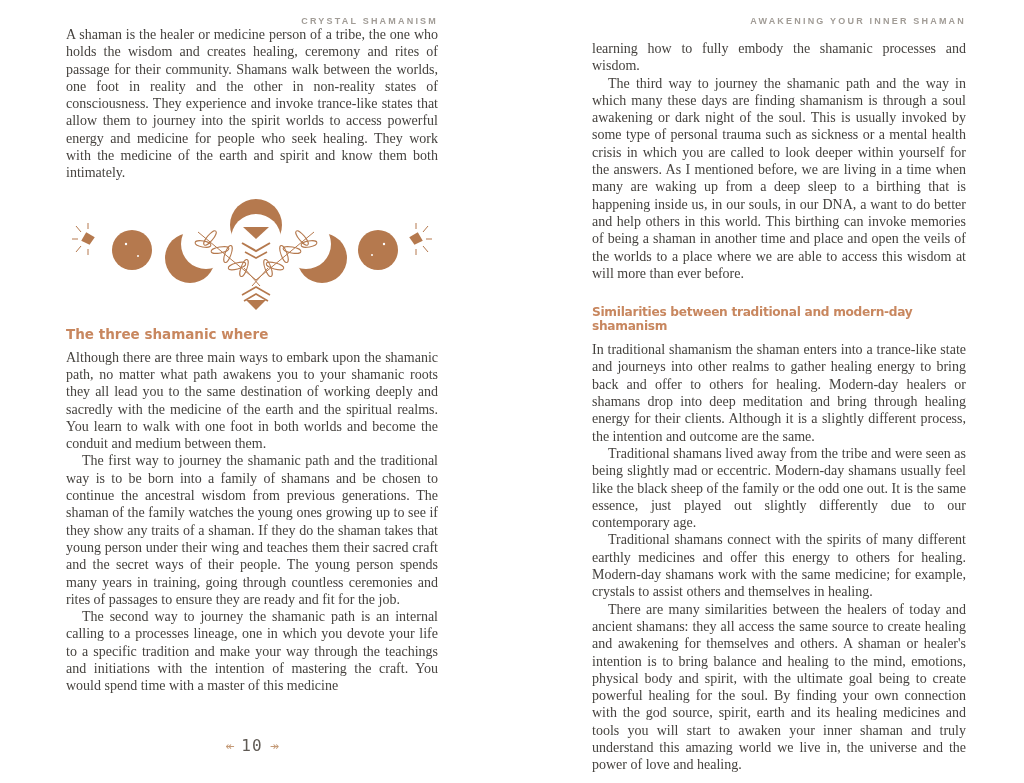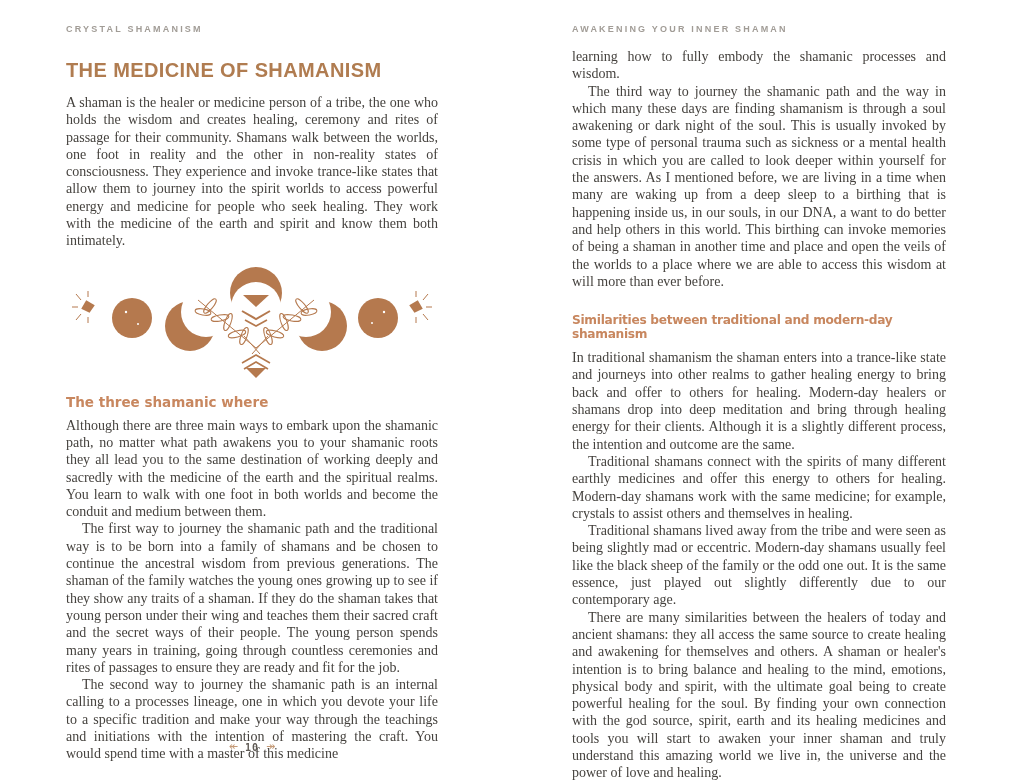--- a/index.html
+++ b/index.html
@@ -6,25 +6,25 @@
   .spread {
     position:relative;
     width:1024px; height:783px;
     background:#ffffff;
     font-family:"Liberation Serif", serif;
     color:#45423e;
     overflow:hidden;
   }
   .page { position:absolute; top:0; height:100%; }
   .page-left  { left:66px;  width:372px; }
-  .page-right { left:572px; width:374px; }
+  .page-right { left:592px; width:374px; }
 
   .running-head {
-    margin-top:24px;
-    text-align:left;
+    margin-top:16px;
+    text-align:right;
     font-family:"Liberation Sans", sans-serif;
     font-weight:bold;
     font-size:9px;
     letter-spacing:2.2px;
     color:#a19c96;
   }
   .chapter-title {
     margin:25px 0 12px 0;
     font-family:"Liberation Sans", sans-serif;
     font-weight:700;
@@ -56,42 +56,41 @@
   .subheading--long { font-size:12.2px; letter-spacing:-0.3px; margin-top:23px; margin-bottom:8px; }
 
   .page-footer {
     position:absolute;
     bottom:28px; left:0; right:0;
     text-align:center;
     white-space:nowrap;
   }
   .page-number {
     font-family:"DejaVu Sans Mono", monospace;
-    font-size:10px;
-    font-weight:bold;
+    font-size:16px;
+    font-weight:normal;
     color:#5f5a54;
     letter-spacing:1px;
   }
   .footer-arrow {
     font-family:"DejaVu Sans", sans-serif;
     font-size:11px;
     color:#c49a77;
     margin:0 7px;
     position:relative; top:-1px;
   }
 </style>
 </head>
 <body>
 
 <div class="spread">
 
   <section class="page page-left">
     <div class="running-head">CRYSTAL SHAMANISM</div>
 
-    <h1 class="chapter-title">THE MEDICINE OF SHAMANISM</h1>
 
     <p class="body-para">A shaman is the healer or medicine person of a tribe, the one who holds the wisdom and creates healing, ceremony and rites of passage for their community. Shamans walk between the worlds, one foot in reality and the other in non-reality states of consciousness. They experience and invoke trance-like states that allow them to journey into the spirit worlds to access powerful energy and medicine for people who seek healing. They work with the medicine of the earth and spirit and know them both intimately.</p>
 
     <div class="illustration">
       <svg width="360" height="118" viewBox="0 0 360 118" xmlns="http://www.w3.org/2000/svg">
         <defs>
           <mask id="mArch">
             <rect x="0" y="0" width="360" height="118" fill="#fff"></rect>
             <circle cx="184" cy="45" r="25" fill="#000"></circle>
           </mask>
@@ -182,19 +181,19 @@
 
   <section class="page page-right">
     <div class="running-head">AWAKENING YOUR INNER SHAMAN</div>
 
     <p class="body-para mt-top">learning how to fully embody the shamanic processes and wisdom.</p>
     <p class="body-para indent">The third way to journey the shamanic path and the way in which many these days are finding shamanism is through a soul awakening or dark night of the soul. This is usually invoked by some type of personal trauma such as sickness or a mental health crisis in which you are called to look deeper within yourself for the answers. As I mentioned before, we are living in a time when many are waking up from a deep sleep to a birthing that is happening inside us, in our souls, in our DNA, a want to do better and help others in this world. This birthing can invoke memories of being a shaman in another time and place and open the veils of the worlds to a place where we are able to access this wisdom at will more than ever before.</p>
 
     <h2 class="subheading subheading--long">Similarities between traditional and modern-day shamanism</h2>
 
     <p class="body-para">In traditional shamanism the shaman enters into a trance-like state and journeys into other realms to gather healing energy to bring back and offer to others for healing. Modern-day healers or shamans drop into deep meditation and bring through healing energy for their clients. Although it is a slightly different process, the intention and outcome are the same.</p>
+    <p class="body-para indent">Traditional shamans lived away from the tribe and were seen as being slightly mad or eccentric. Modern-day shamans usually feel like the black sheep of the family or the odd one out. It is the same essence, just played out slightly differently due to our contemporary age.</p>
     <p class="body-para indent">Traditional shamans connect with the spirits of many different earthly medicines and offer this energy to others for healing. Modern-day shamans work with the same medicine; for example, crystals to assist others and themselves in healing.</p>
-    <p class="body-para indent">Traditional shamans lived away from the tribe and were seen as being slightly mad or eccentric. Modern-day shamans usually feel like the black sheep of the family or the odd one out. It is the same essence, just played out slightly differently due to our contemporary age.</p>
     <p class="body-para indent">There are many similarities between the healers of today and ancient shamans: they all access the same source to create healing and awakening for themselves and others. A shaman or healer's intention is to bring balance and healing to the mind, emotions, physical body and spirit, with the ultimate goal being to create powerful healing for the soul. By finding your own connection with the god source, spirit, earth and its healing medicines and tools you will start to awaken your inner shaman and truly understand this amazing world we live in, the universe and the power of love and healing.</p>
 
   </section>
 
 </div>
 
 </body></html>

